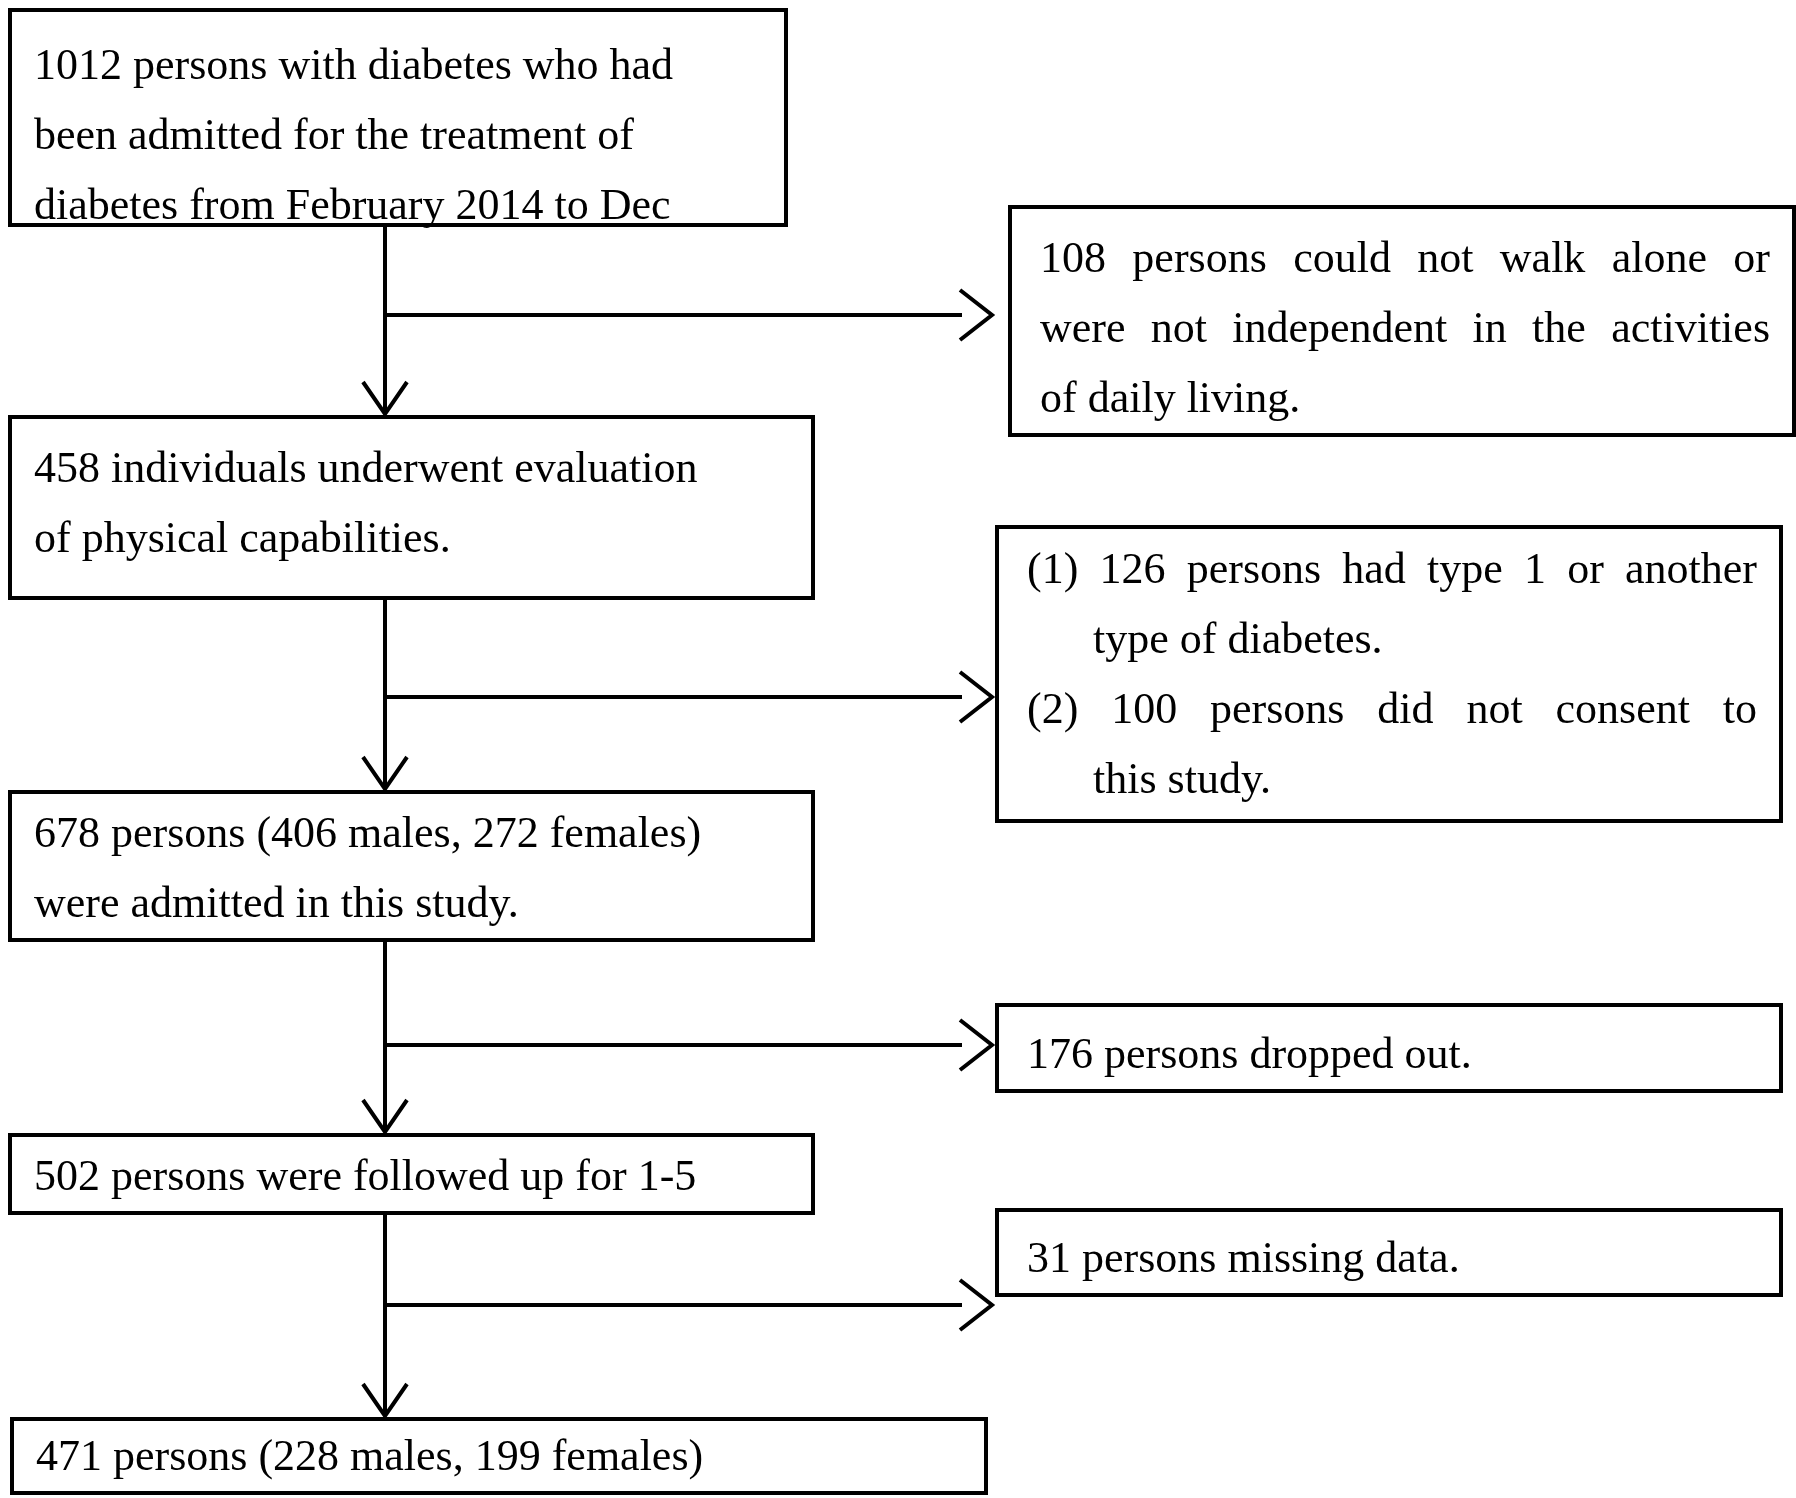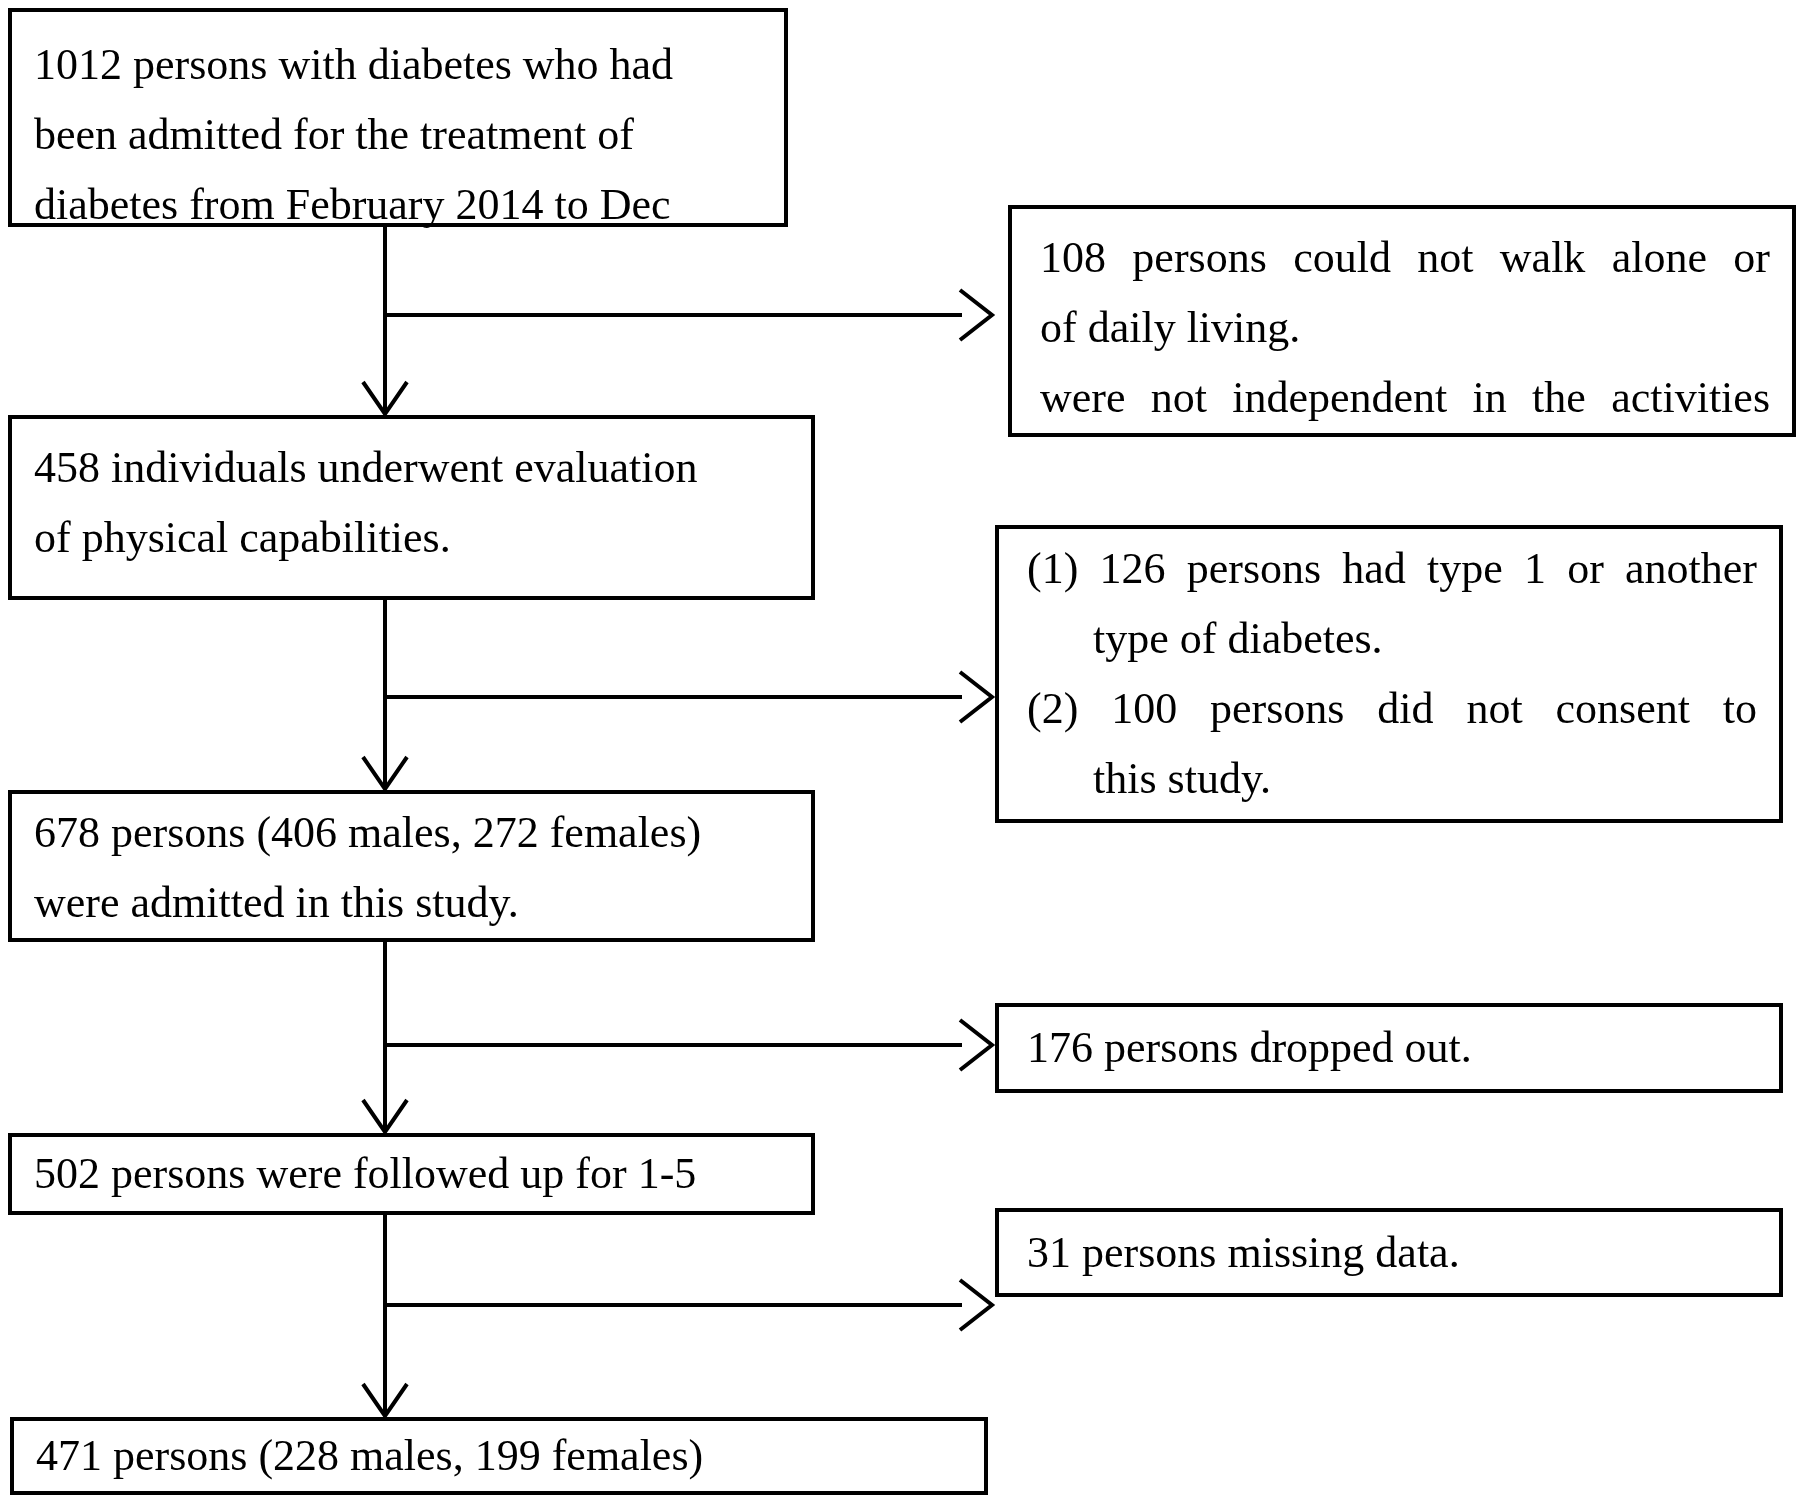--- a/index.html
+++ b/index.html
@@ -29,21 +29,21 @@
     border: 4px solid #000000;
     background: #ffffff;
     font-size: 44px;
     line-height: 70px;
   }
   .fbox .ln {
     white-space: nowrap;
   }
   .fbox.wrapless {
     display: flex;
-    align-items: center;
+    align-items: flex-end;
   }
   .padL { padding-left: 22px; padding-right: 4px; }
   .padR { padding-left: 28px; padding-right: 22px; }
   .stretch {
     white-space: normal;
     text-align: justify;
     text-align-last: justify;
   }
   .hang {
     padding-left: 66px;
@@ -83,22 +83,22 @@
   </svg>
 
   <div class="fbox padL t-admitted" style="left:8px; top:8px; width:780px; height:219px;">
     <div class="ln">1012 persons with diabetes who had</div>
     <div class="ln">been admitted for the treatment of</div>
     <div class="ln">diabetes from February 2014 to Dec</div>
   </div>
 
   <div class="fbox padR t-excl-walk" style="left:995px; top:205px; width:788px; height:232px;">
     <div class="ln stretch">108 persons could not walk alone or</div>
+    <div class="ln stretch">were not independent in the activities</div>
     <div class="ln">of daily living.</div>
-    <div class="ln stretch">were not independent in the activities</div>
   </div>
 
   <div class="fbox padL t-evaluated" style="left:8px; top:415px; width:807px; height:185px;">
     <div class="ln">458 individuals underwent evaluation</div>
     <div class="ln">of physical capabilities.</div>
   </div>
 
   <div class="fbox padR t-excl-rsn" style="left:995px; top:525px; width:788px; height:298px;">
     <div class="ln stretch">(1) 126 persons had type 1 or another</div>
     <div class="ln hang">type of diabetes.</div>

